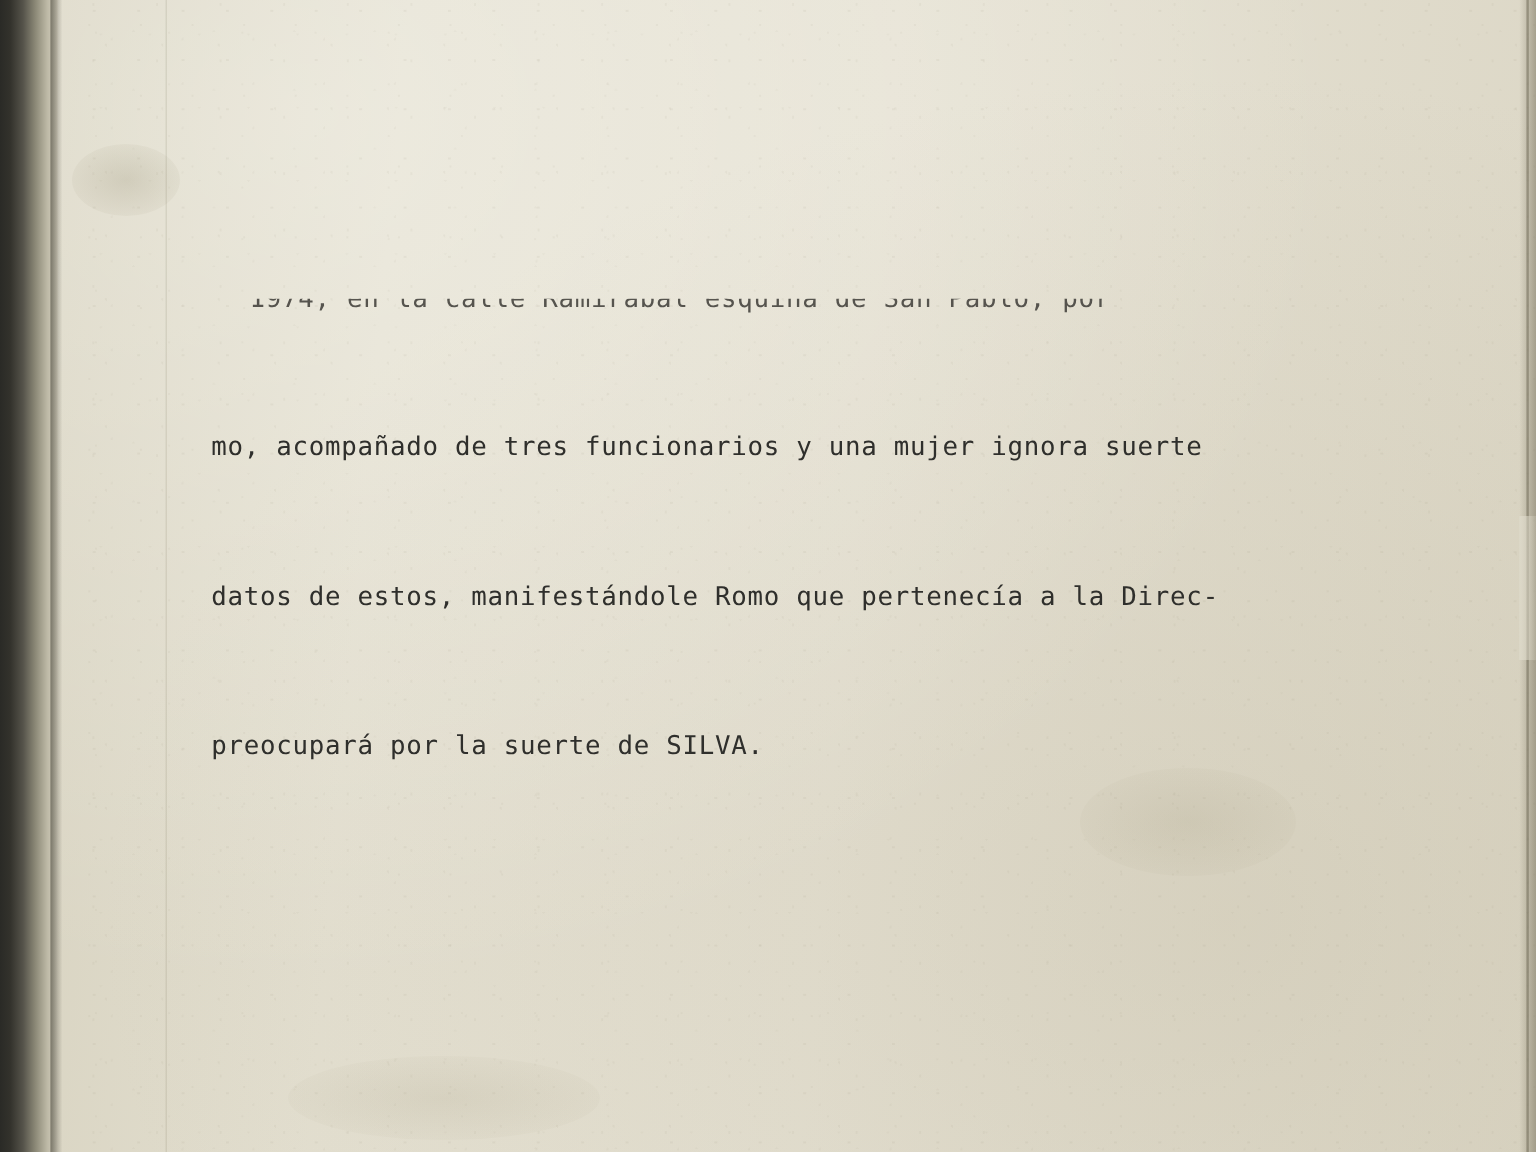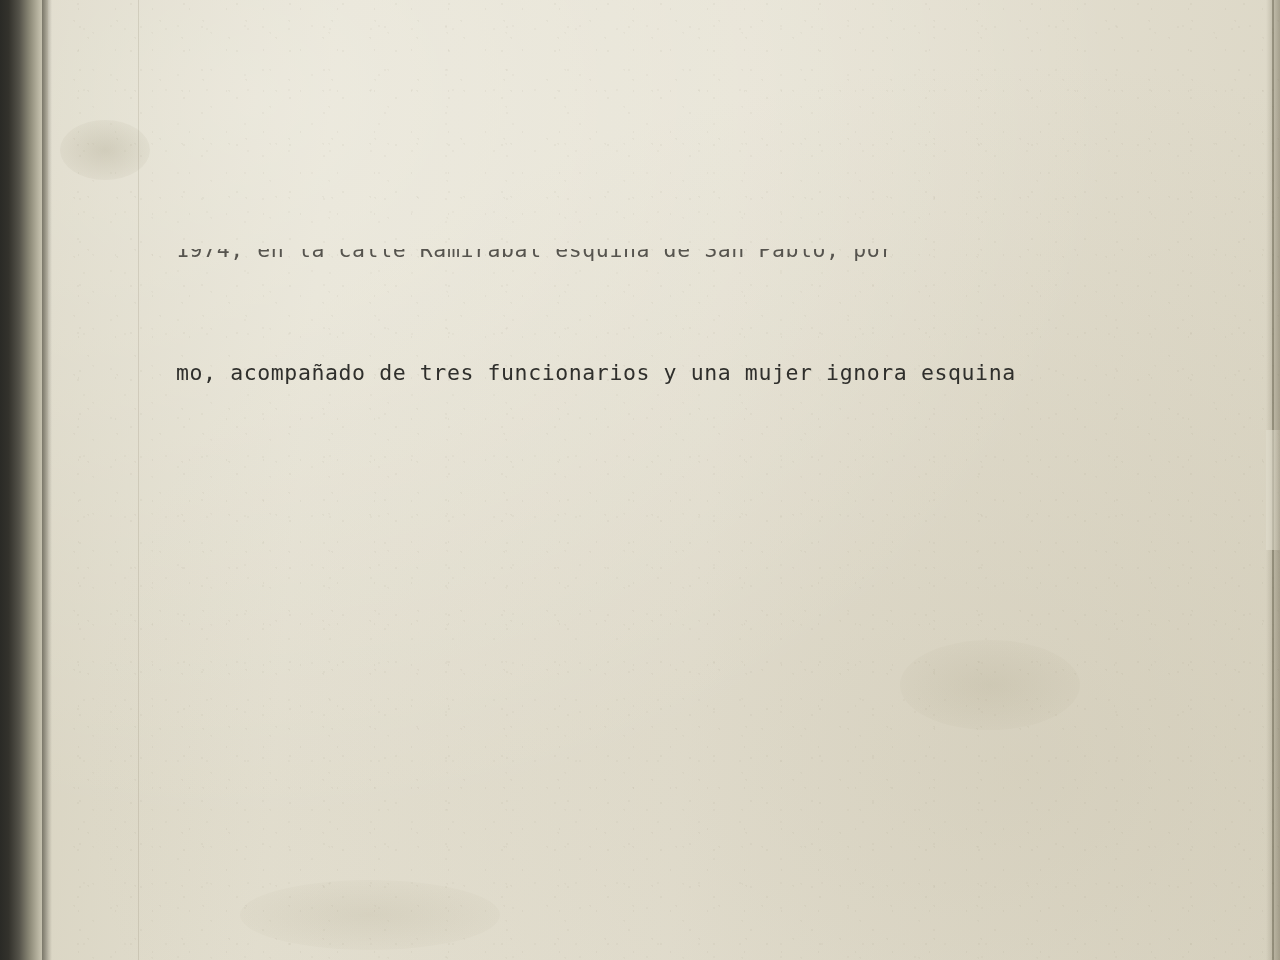--- a/index.html
+++ b/index.html
@@ -93,21 +93,21 @@
     height: 41.5px;
     white-space: pre;
     font-size: 21.5px;
   }
   
   .clipped {
     height: 20px;
     overflow: hidden;
     opacity: 0.92;
   }
-  .clipped span { display: block; margin-top: -20px; }
+  .clipped span { display: block; margin-top: -20px; margin-left: 32px; }
   .ink-light { color: #4a4843; }
   
   .blotch {
     position: absolute;
     border-radius: 50%;
     pointer-events: none;
   }
 </style>
 </head>
 <body>
@@ -126,21 +126,23 @@
 
   <div id="edge-right"></div>
   <div id="edge-right-line"></div>
   <div id="edge-right-gap"></div>
 
   <div id="text">
 
     
     <div>
       <div class="line clipped ink-light"><span>1974, en la calle Ramirabal esquina de San Pablo, por</span></div>
-      <div class="line">mo, acompañado de tres funcionarios y una mujer ignora esquina</div>
+      <div class="line">mo, acompañado de tres funcionarios y una mujer ignora suerte</div>
+      <div class="line">datos de estos, manifestándole Romo que pertenecía a la Direc-</div>
+      <div class="line">preocupará por la suerte de SILVA.</div>
     </div>
 
     
 
     
     
 
     
 
     

